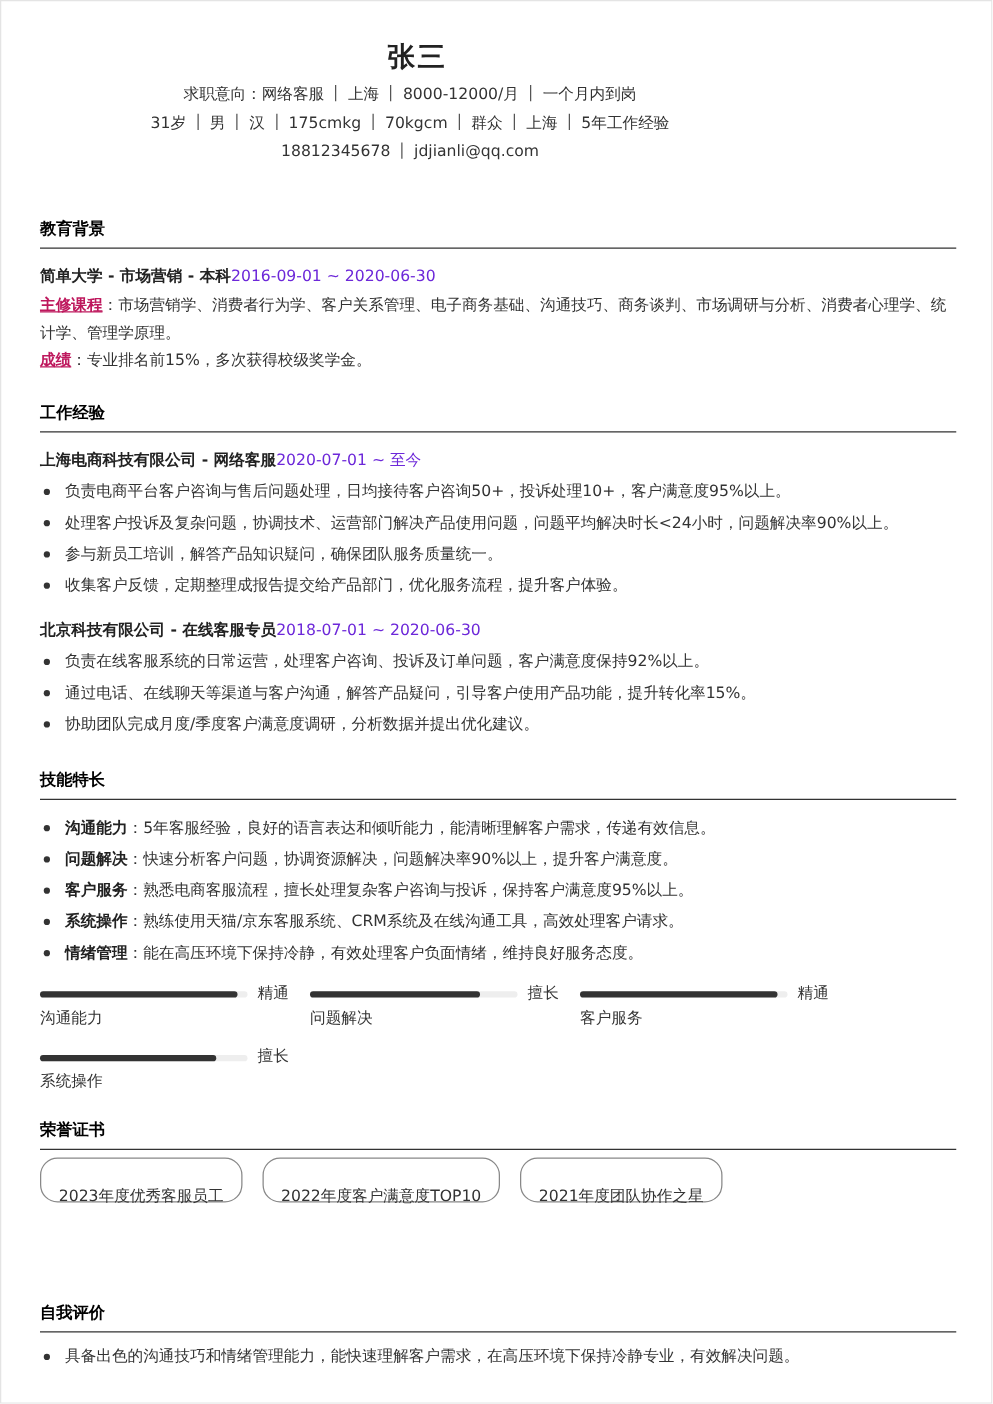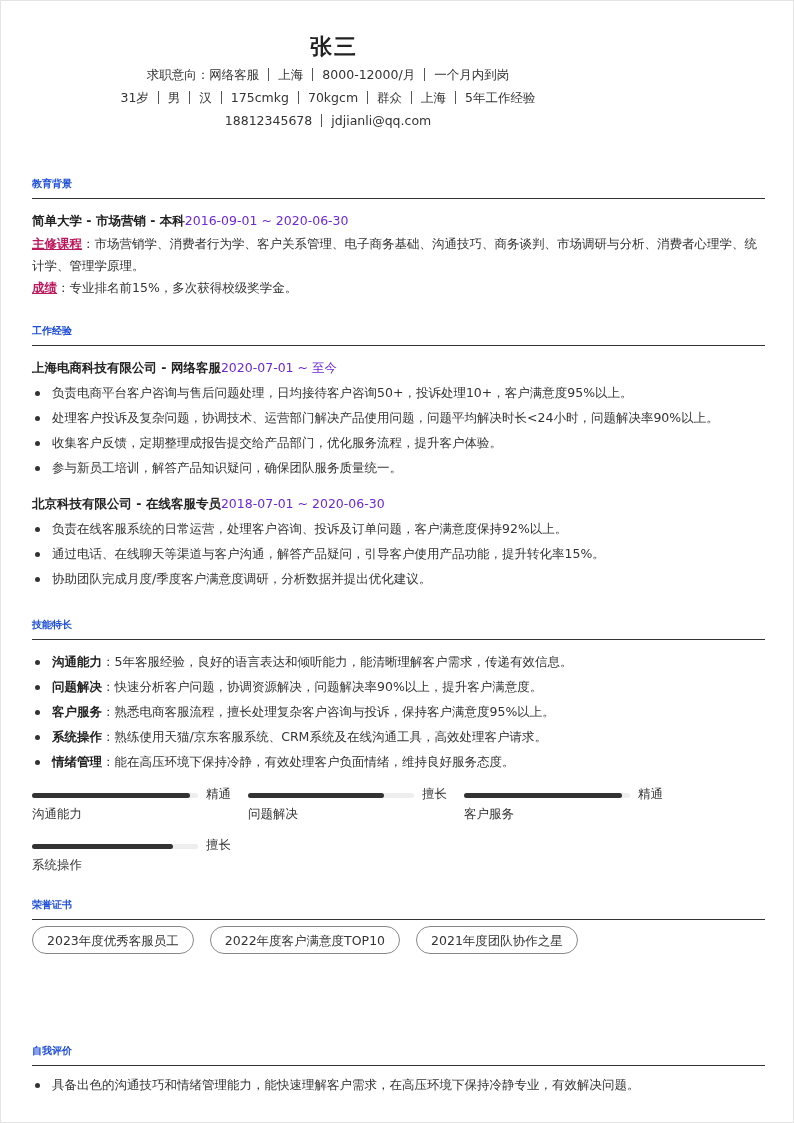--- a/index.html
+++ b/index.html
@@ -13,40 +13,40 @@
   .page { position: absolute; left: 0; top: 0; width: 794px; height: 1123px; border: 1px solid #e4e4e4; }
   .header { position: absolute; top: 30px; left: 0; width: 794px; text-align: center; }
   .name { font-size: 22px; font-weight: bold; color: #222; letter-spacing: 2px; height: 32px; line-height: 32px; margin-left: 0; transform: translateX(-64px); }
   .info-line { height: 23px; line-height: 23px; font-size: 12.5px; color: #333; white-space: nowrap; }
   .info-line .sep { display: inline-block; width: 1px; height: 13px; background: #555; margin: 0 9px; vertical-align: -2px; }
   .l1 { transform: translateX(-70px); }
   .l2 { transform: translateX(-70px); }
   .l3 { transform: translateX(-70px); }
 
   .section { position: absolute; left: 31px; width: 733px; }
-  .sec-title { font-size: 10px; font-weight: bold; color: #1d4ed8; height: 28px; line-height: 26px; border-bottom: 1.5px solid #333; }
+  .sec-title { font-size: 13px; font-weight: bold; color: #000000; height: 28px; line-height: 26px; border-bottom: 1.5px solid #333; }
   .row-head { display: flex; justify-content: flex-start; height: 25px; line-height: 25px; margin-top: 9px; }
   .row-head .title { font-weight: bold; color: #222; }
   .row-head .date { color: #6d28d9; }
   .para { line-height: 22px; color: #333; }
   .para b { color: #be185d; text-decoration: underline; }
   ul.bul { list-style: none; }
   ul.bul li { position: relative; padding-left: 20px; height: 25px; line-height: 25px; white-space: nowrap; }
   ul.bul li::before { content: ""; position: absolute; left: 3px; top: 11px; width: 5px; height: 5px; border-radius: 50%; background: #333; }
   ul.bul li b { color: #222; }
 
   .skillbars { position: relative; height: 100px; }
   .sb { position: absolute; width: 200px; height: 44px; }
   .sb .track { position: absolute; left: 0; top: 9px; width: 166px; height: 5px; background: #eeeeee; border-radius: 3px; }
   .sb .fill { position: absolute; left: 0; top: 0; height: 5px; background: #333; border-radius: 3px; }
   .sb .lvl { position: absolute; left: 174px; top: 0; line-height: 20px; font-size: 12.5px; }
   .sb .lbl { position: absolute; left: 0; top: 20px; line-height: 20px; font-size: 12.5px; }
 
   .tags { display: flex; gap: 16px; margin-top: 6px; }
-  .tag { height: 28px; line-height: 26px; padding: 1px 14px; border: 1px solid #888; border-radius: 14px; font-size: 12.5px; color: #333; background: #fff; }
+  .tag { height: 28px; line-height: 26px; padding: 17px 14px; border: 1px solid #888; border-radius: 14px; font-size: 12.5px; color: #333; background: #fff; }
 </style>
 </head>
 <body>
 
 <div class="page">
 
   <div class="header">
     <div class="name">张三</div>
     <div class="info-line l1">
       <span>求职意向：网络客服</span><span class="sep"></span><span>上海</span><span class="sep"></span><span>8000-12000/月</span><span class="sep"></span><span>一个月内到岗</span>
@@ -71,22 +71,22 @@
 
   <div class="section" style="top:317px;">
     <div class="sec-title">工作经验</div>
     <div class="row-head">
       <span class="title">上海电商科技有限公司 - 网络客服</span>
       <span class="date">2020-07-01 ~ 至今</span>
     </div>
     <ul class="bul">
       <li>负责电商平台客户咨询与售后问题处理，日均接待客户咨询50+，投诉处理10+，客户满意度95%以上。</li>
       <li>处理客户投诉及复杂问题，协调技术、运营部门解决产品使用问题，问题平均解决时长&lt;24小时，问题解决率90%以上。</li>
+      <li>参与新员工培训，解答产品知识疑问，确保团队服务质量统一。</li>
       <li>收集客户反馈，定期整理成报告提交给产品部门，优化服务流程，提升客户体验。</li>
-      <li>参与新员工培训，解答产品知识疑问，确保团队服务质量统一。</li>
     </ul>
     <div class="row-head" style="margin-top:11px;">
       <span class="title">北京科技有限公司 - 在线客服专员</span>
       <span class="date">2018-07-01 ~ 2020-06-30</span>
     </div>
     <ul class="bul">
       <li>负责在线客服系统的日常运营，处理客户咨询、投诉及订单问题，客户满意度保持92%以上。</li>
       <li>通过电话、在线聊天等渠道与客户沟通，解答产品疑问，引导客户使用产品功能，提升转化率15%。</li>
       <li>协助团队完成月度/季度客户满意度调研，分析数据并提出优化建议。</li>
     </ul>

